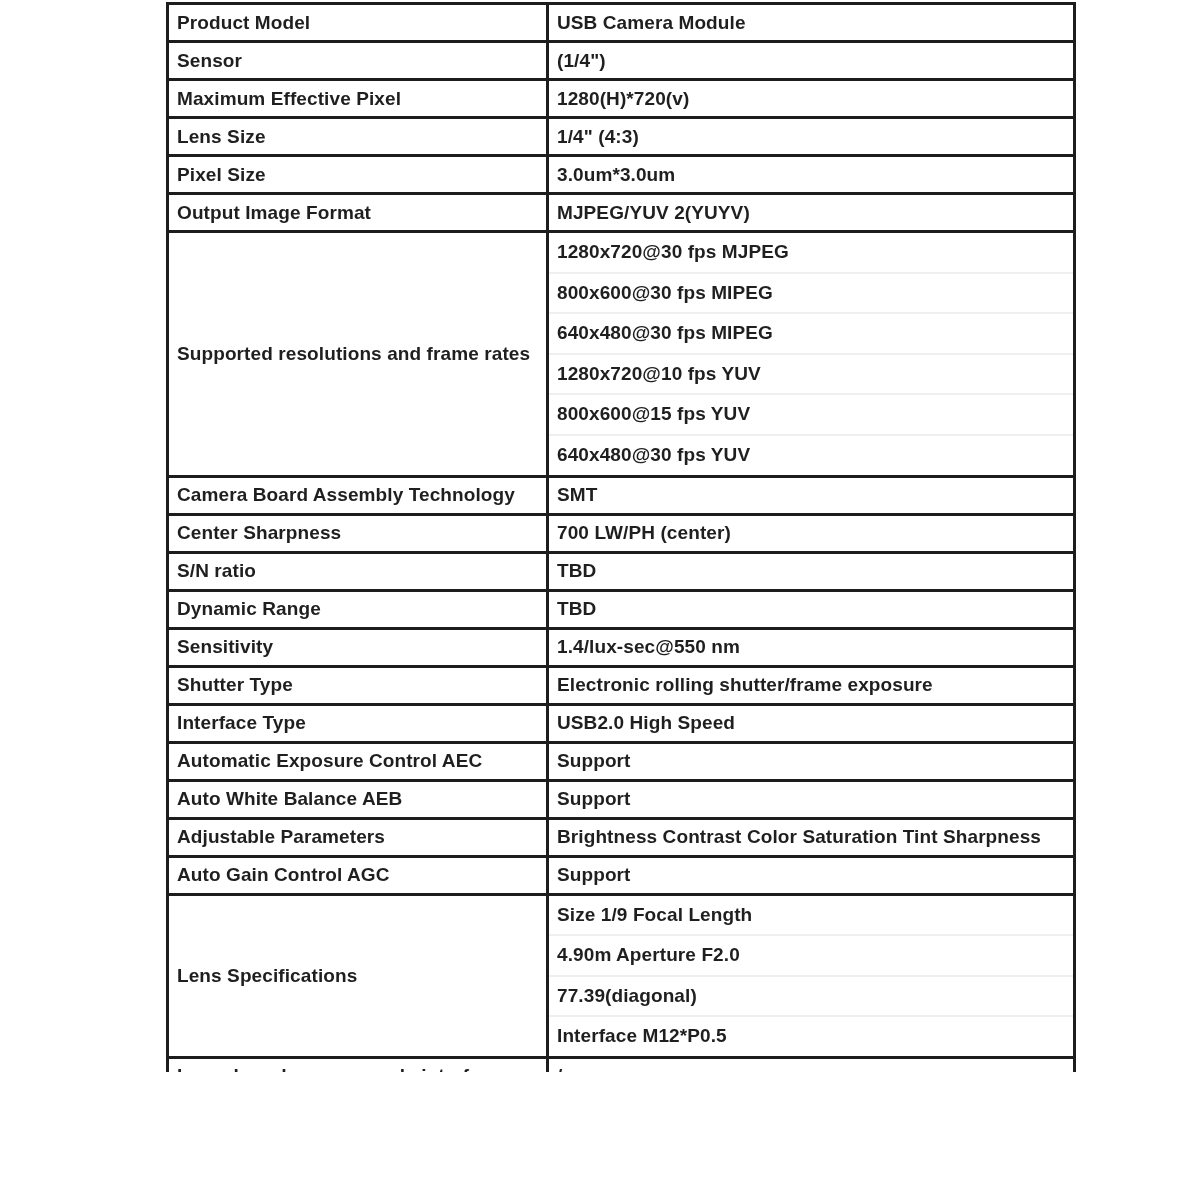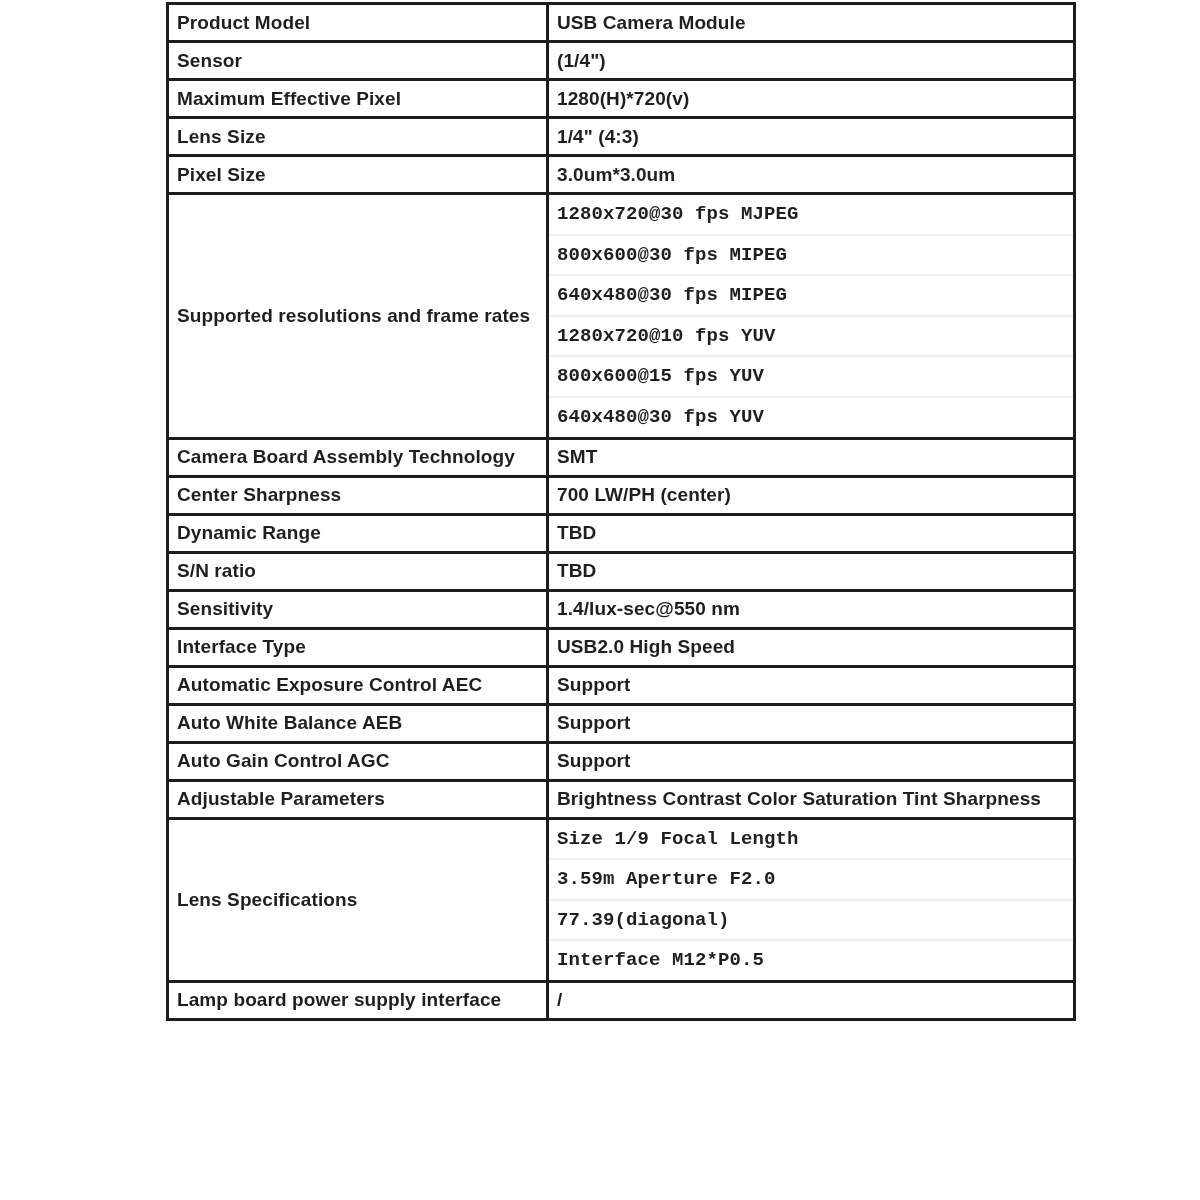--- a/index.html
+++ b/index.html
@@ -45,21 +45,20 @@
     width: 361px;
   }
   td.value-cell.multiline {
     padding: 0;
   }
   .value-line {
     height: 38.6px;
     line-height: 38.6px;
     padding: 0 8px;
     border-bottom: 2px solid var(--subline-color, #efefef);
-    font-family: Liberation Mono, monospace;
   }
   .value-line:last-child {
     border-bottom: none;
   }
 </style>
 </head>
 <body>
 
 <div class="page">
   <table class="spec-table">
@@ -78,75 +77,83 @@
         </tr>
         <tr>
           <td class="label-cell">Lens Size</td>
           <td class="value-cell">1/4" (4:3)</td>
         </tr>
         <tr>
           <td class="label-cell">Pixel Size</td>
           <td class="value-cell">3.0um*3.0um</td>
         </tr>
         <tr>
+          <td class="label-cell">Output Image Format</td>
+          <td class="value-cell">MJPEG/YUV 2(YUYV)</td>
+        </tr>
+        <tr>
           <td class="label-cell">Supported resolutions and frame rates</td>
           <td class="value-cell multiline">
             <div class="value-line">1280x720@30 fps MJPEG</div>
             <div class="value-line">800x600@30 fps MIPEG</div>
             <div class="value-line">640x480@30 fps MIPEG</div>
             <div class="value-line">1280x720@10 fps YUV</div>
             <div class="value-line">800x600@15 fps YUV</div>
             <div class="value-line">640x480@30 fps YUV</div>
           </td>
         </tr>
         <tr>
           <td class="label-cell">Camera Board Assembly Technology</td>
           <td class="value-cell">SMT</td>
         </tr>
         <tr>
           <td class="label-cell">Center Sharpness</td>
           <td class="value-cell">700 LW/PH (center)</td>
         </tr>
         <tr>
-          <td class="label-cell">Dynamic Range</td>
+          <td class="label-cell">S/N ratio</td>
           <td class="value-cell">TBD</td>
         </tr>
         <tr>
-          <td class="label-cell">S/N ratio</td>
+          <td class="label-cell">Dynamic Range</td>
           <td class="value-cell">TBD</td>
         </tr>
         <tr>
           <td class="label-cell">Sensitivity</td>
           <td class="value-cell">1.4/lux-sec@550 nm</td>
+        </tr>
+        <tr>
+          <td class="label-cell">Shutter Type</td>
+          <td class="value-cell">Electronic rolling shutter/frame exposure</td>
         </tr>
         <tr>
           <td class="label-cell">Interface Type</td>
           <td class="value-cell">USB2.0 High Speed</td>
         </tr>
         <tr>
           <td class="label-cell">Automatic Exposure Control AEC</td>
           <td class="value-cell">Support</td>
         </tr>
         <tr>
           <td class="label-cell">Auto White Balance AEB</td>
           <td class="value-cell">Support</td>
         </tr>
         <tr>
+          <td class="label-cell">Adjustable Parameters</td>
+          <td class="value-cell">Brightness Contrast Color Saturation Tint Sharpness</td>
+        </tr>
+        <tr>
           <td class="label-cell">Auto Gain Control AGC</td>
           <td class="value-cell">Support</td>
-        </tr>
-        <tr>
-          <td class="label-cell">Adjustable Parameters</td>
-          <td class="value-cell">Brightness Contrast Color Saturation Tint Sharpness</td>
         </tr>
         <tr>
           <td class="label-cell">Lens Specifications</td>
           <td class="value-cell multiline">
             <div class="value-line">Size 1/9 Focal Length</div>
-            <div class="value-line">3.59m Aperture F2.0</div>
+            <div class="value-line">4.90m Aperture F2.0</div>
             <div class="value-line">77.39(diagonal)</div>
             <div class="value-line">Interface M12*P0.5</div>
           </td>
         </tr>
         <tr>
           <td class="label-cell">Lamp board power supply interface</td>
           <td class="value-cell">/</td>
         </tr>
       </tbody>
   </table>

